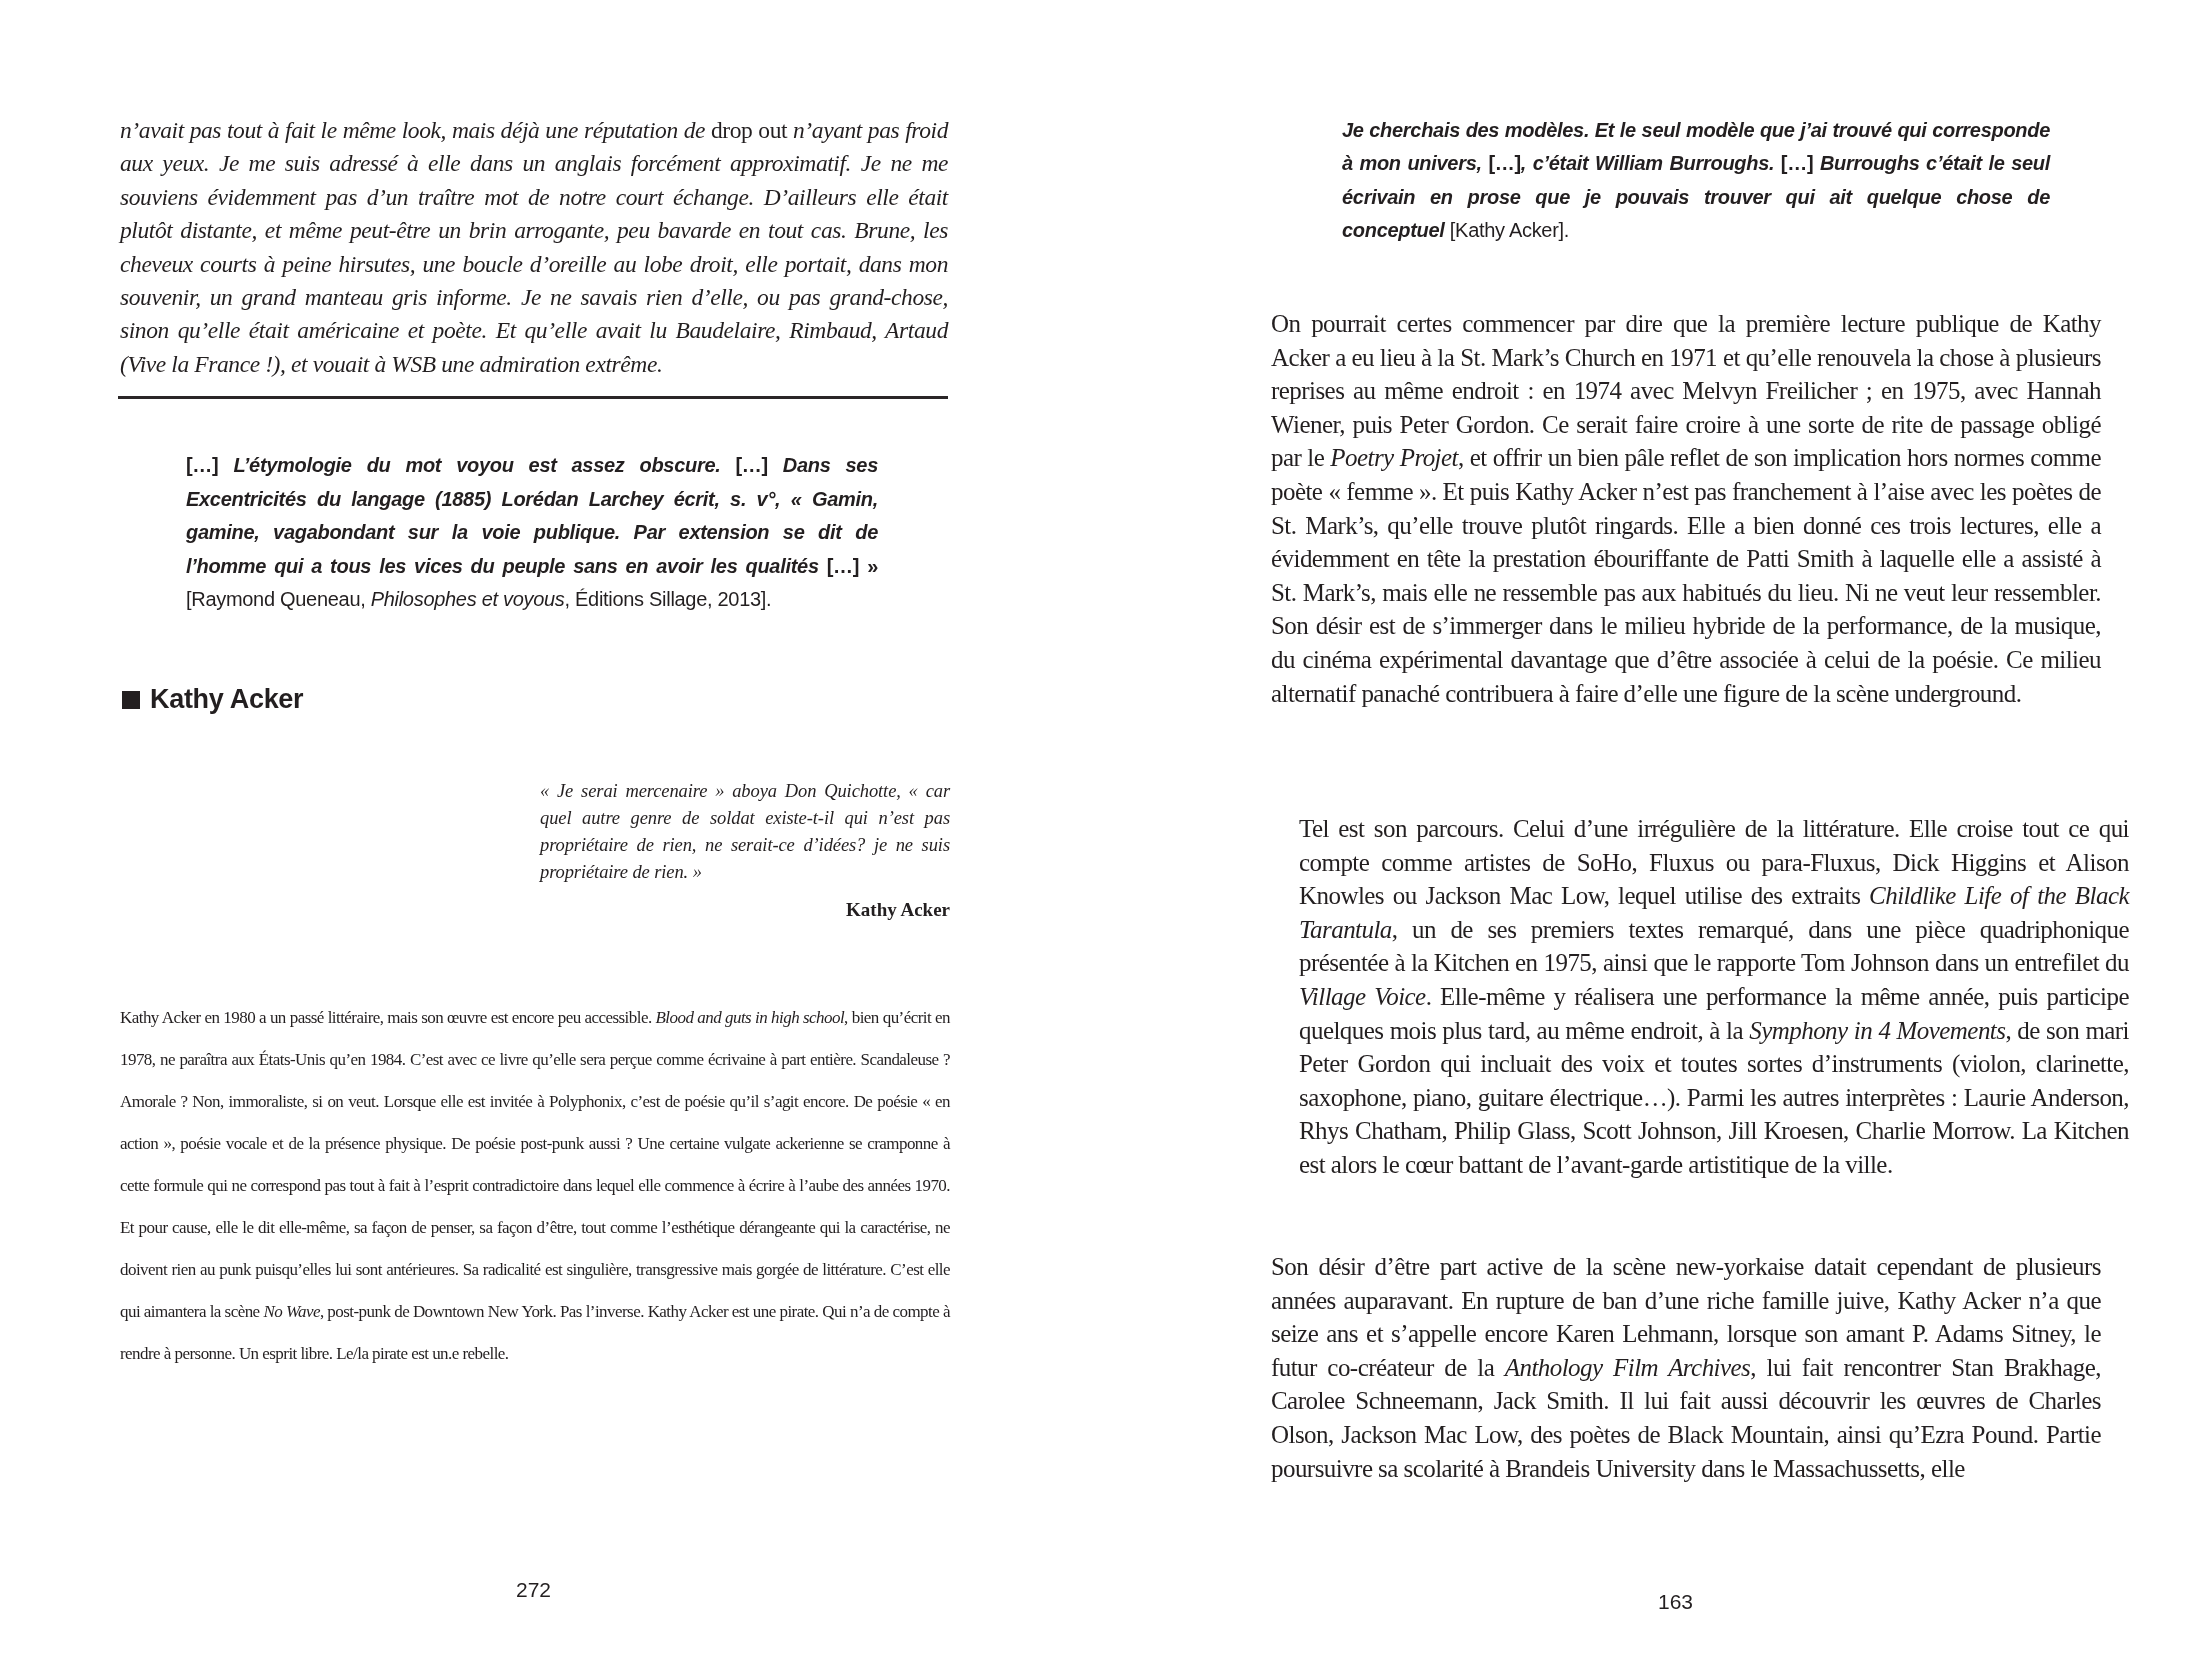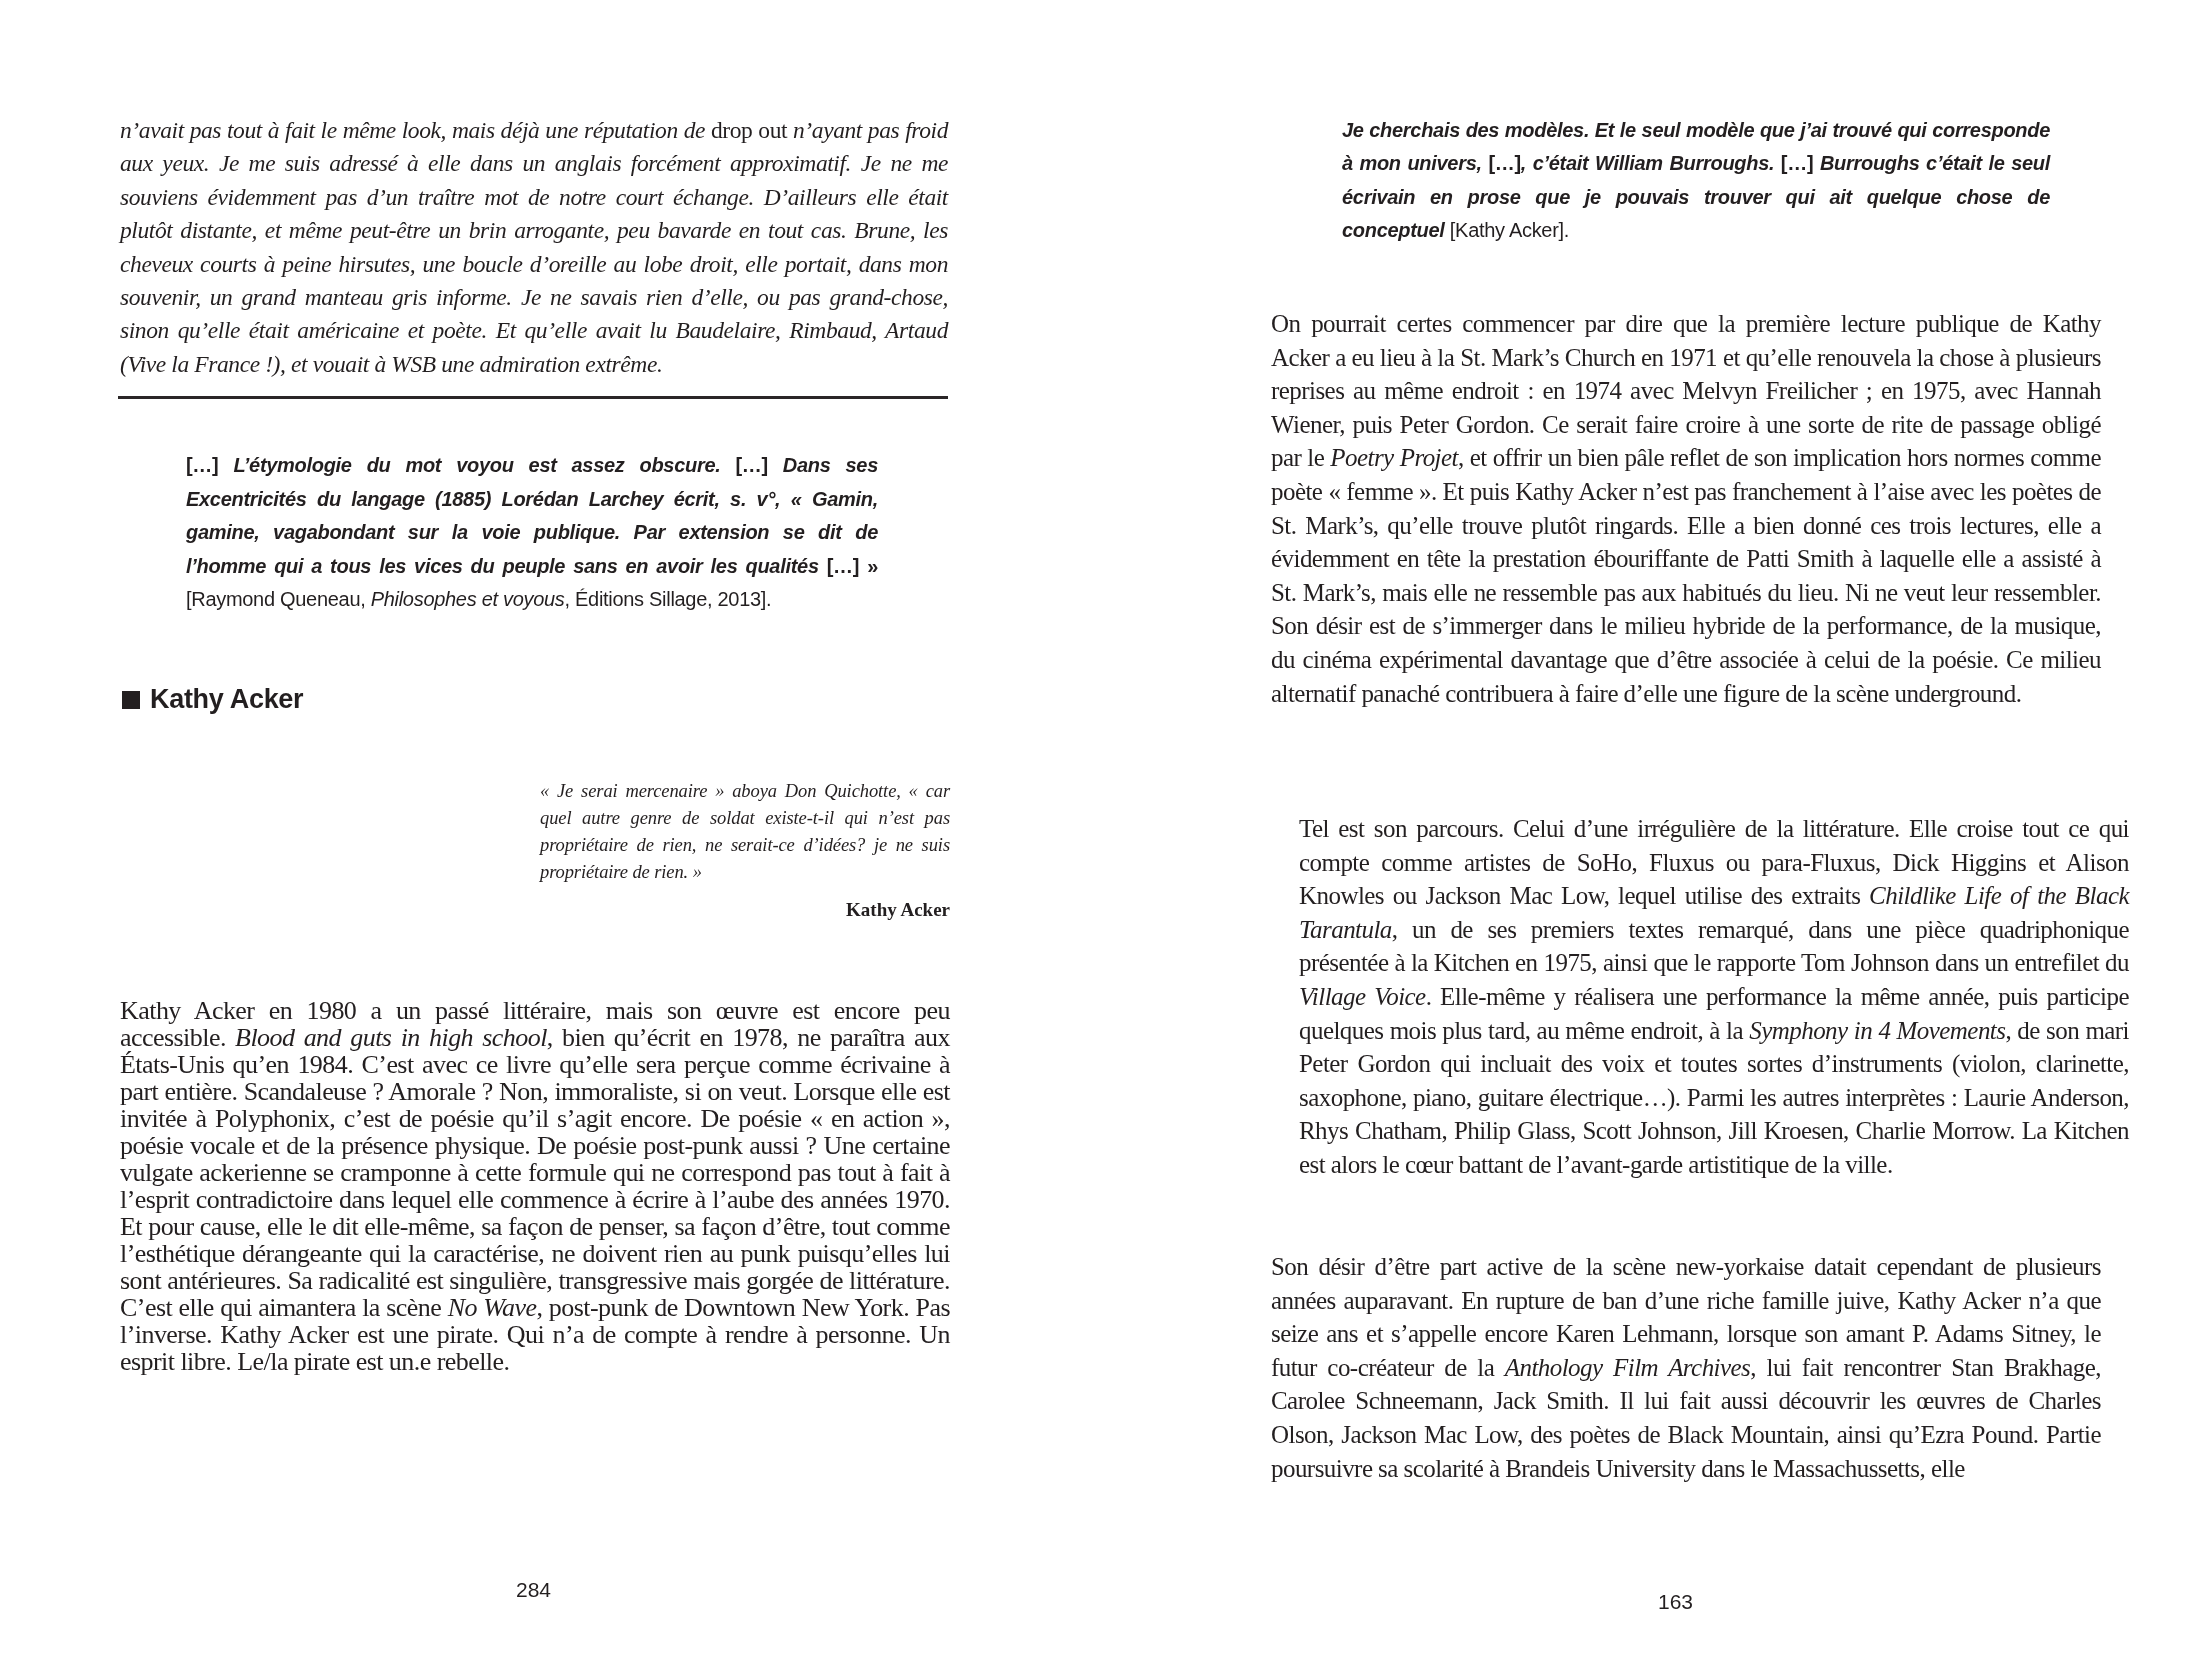--- a/index.html
+++ b/index.html
@@ -50,21 +50,21 @@
     font-style: italic; font-size: 18.5px; line-height: 27px;
     text-align: justify; letter-spacing: -0.1px;
   }
   .motto-author {
     position: absolute; left: 540px; top: 899px; width: 410px;
     text-align: right; font-weight: bold; font-size: 19px;
   }
 
   .body-left {
     position: absolute; left: 120px; top: 997px; width: 830px;
-    font-size: 26px; line-height: 27px; text-align: justify;
+    font-size: 17px; line-height: 42px; text-align: justify;
     letter-spacing: -0.55px;
   }
 
   .page-number {
     position: absolute; top: 1578px;
     font-family: "Liberation Sans", "DejaVu Sans", sans-serif;
     font-size: 21px; color: #231f20;
   }
   .pn-left { left: 516px; }
   .pn-right { left: 556px; margin-top: 12px; }
@@ -100,21 +100,21 @@
   <h2 class="section-heading" style="margin:0;">
     <span class="square-icon"></span>
     <span>Kathy Acker</span>
   </h2>
 
   <p class="motto">« Je serai mercenaire » aboya Don Quichotte, « car quel autre genre de soldat existe-t-il qui n’est pas propriétaire de rien, ne serait-ce d’idées? je ne suis propriétaire de rien. »</p>
   <div class="motto-author">Kathy Acker</div>
 
   <p class="body-left"><span>Kathy Acker en 1980 a un passé littéraire, mais son œuvre est encore peu accessible. </span><span class="i">Blood and guts in high school</span><span>, bien qu’écrit en 1978, ne paraîtra aux États-Unis qu’en 1984. C’est avec ce livre qu’elle sera perçue comme écrivaine à part entière. Scandaleuse ? Amorale ? Non, immoraliste, si on veut. Lorsque elle est invitée à Polyphonix, c’est de poésie qu’il s’agit encore. De poésie « en action », poésie vocale et de la présence physique. De poésie post-punk aussi ? Une certaine vulgate ackerienne se cramponne à cette formule qui ne correspond pas tout à fait à l’esprit contradictoire dans lequel elle commence à écrire à l’aube des années 1970. Et pour cause, elle le dit elle-même, sa façon de penser, sa façon d’être, tout comme l’esthétique dérangeante qui la caractérise, ne doivent rien au punk puisqu’elles lui sont antérieures. Sa radicalité est singulière, transgressive mais gorgée de littérature. C’est elle qui aimantera la scène </span><span class="i">No Wave</span><span>, post-punk de Downtown New York. Pas l’inverse. Kathy Acker est une pirate. Qui n’a de compte à rendre à personne. Un esprit libre. Le/la pirate est un.e rebelle.</span></p>
 
-  <div class="page-number pn-left">284</div>
+  <div class="page-number pn-left">272</div>
 </div>
 
 <div class="page page-right">
 
   <p class="epigraph-right"><span class="b-i">Je cherchais des modèles. Et le seul modèle que j’ai trouvé qui corresponde à mon univers,</span><span class="b"> […]</span><span class="b-i">, c’était William Burroughs.</span><span class="b"> […] </span><span class="b-i">Burroughs c’était le seul écrivain en prose que je pouvais trouver qui ait quelque chose de conceptuel</span><span> [Kathy Acker].</span></p>
 
   <p class="body-right p1"><span>On pourrait certes commencer par dire que la première lecture publique de Kathy Acker a eu lieu à la St. Mark’s Church en 1971 et qu’elle renouvela la chose à plusieurs reprises au même endroit : en 1974 avec Melvyn Freilicher ; en 1975, avec Hannah Wiener, puis Peter Gordon. Ce serait faire croire à une sorte de rite de passage obligé par le </span><span class="i">Poetry Projet</span><span>, et offrir un bien pâle reflet de son implication hors normes comme poète « femme ». Et puis Kathy Acker n’est pas franchement à l’aise avec les poètes de St. Mark’s, qu’elle trouve plutôt ringards. Elle a bien donné ces trois lectures, elle a évidemment en tête la prestation ébouriffante de Patti Smith à laquelle elle a assisté à St. Mark’s, mais elle ne ressemble pas aux habitués du lieu. Ni ne veut leur ressembler. Son désir est de s’immerger dans le milieu hybride de la performance, de la musique, du cinéma expérimental davantage que d’être associée à celui de la poésie. Ce milieu alternatif panaché contribuera à faire d’elle une figure de la scène underground.</span></p>
 
   <p class="body-right p2"><span>Tel est son parcours. Celui d’une irrégulière de la littérature. Elle croise tout ce qui compte comme artistes de SoHo, Fluxus ou para-Fluxus, Dick Higgins et Alison Knowles ou Jackson Mac Low, lequel utilise des extraits </span><span class="i">Childlike Life of the Black Tarantula</span><span>, un de ses premiers textes remarqué, dans une pièce quadriphonique présentée à la Kitchen en 1975, ainsi que le rapporte Tom Johnson dans un entrefilet du </span><span class="i">Village Voice</span><span>. Elle-même y réalisera une performance la même année, puis participe quelques mois plus tard, au même endroit, à la </span><span class="i">Symphony in 4 Movements</span><span>, de son mari Peter Gordon qui incluait des voix et toutes sortes d’instruments (violon, clarinette, saxophone, piano, guitare électrique…). Parmi les autres interprètes : Laurie Anderson, Rhys Chatham, Philip Glass, Scott Johnson, Jill Kroesen, Charlie Morrow. La Kitchen est alors le cœur battant de l’avant-garde artistitique de la ville.</span></p>
 

